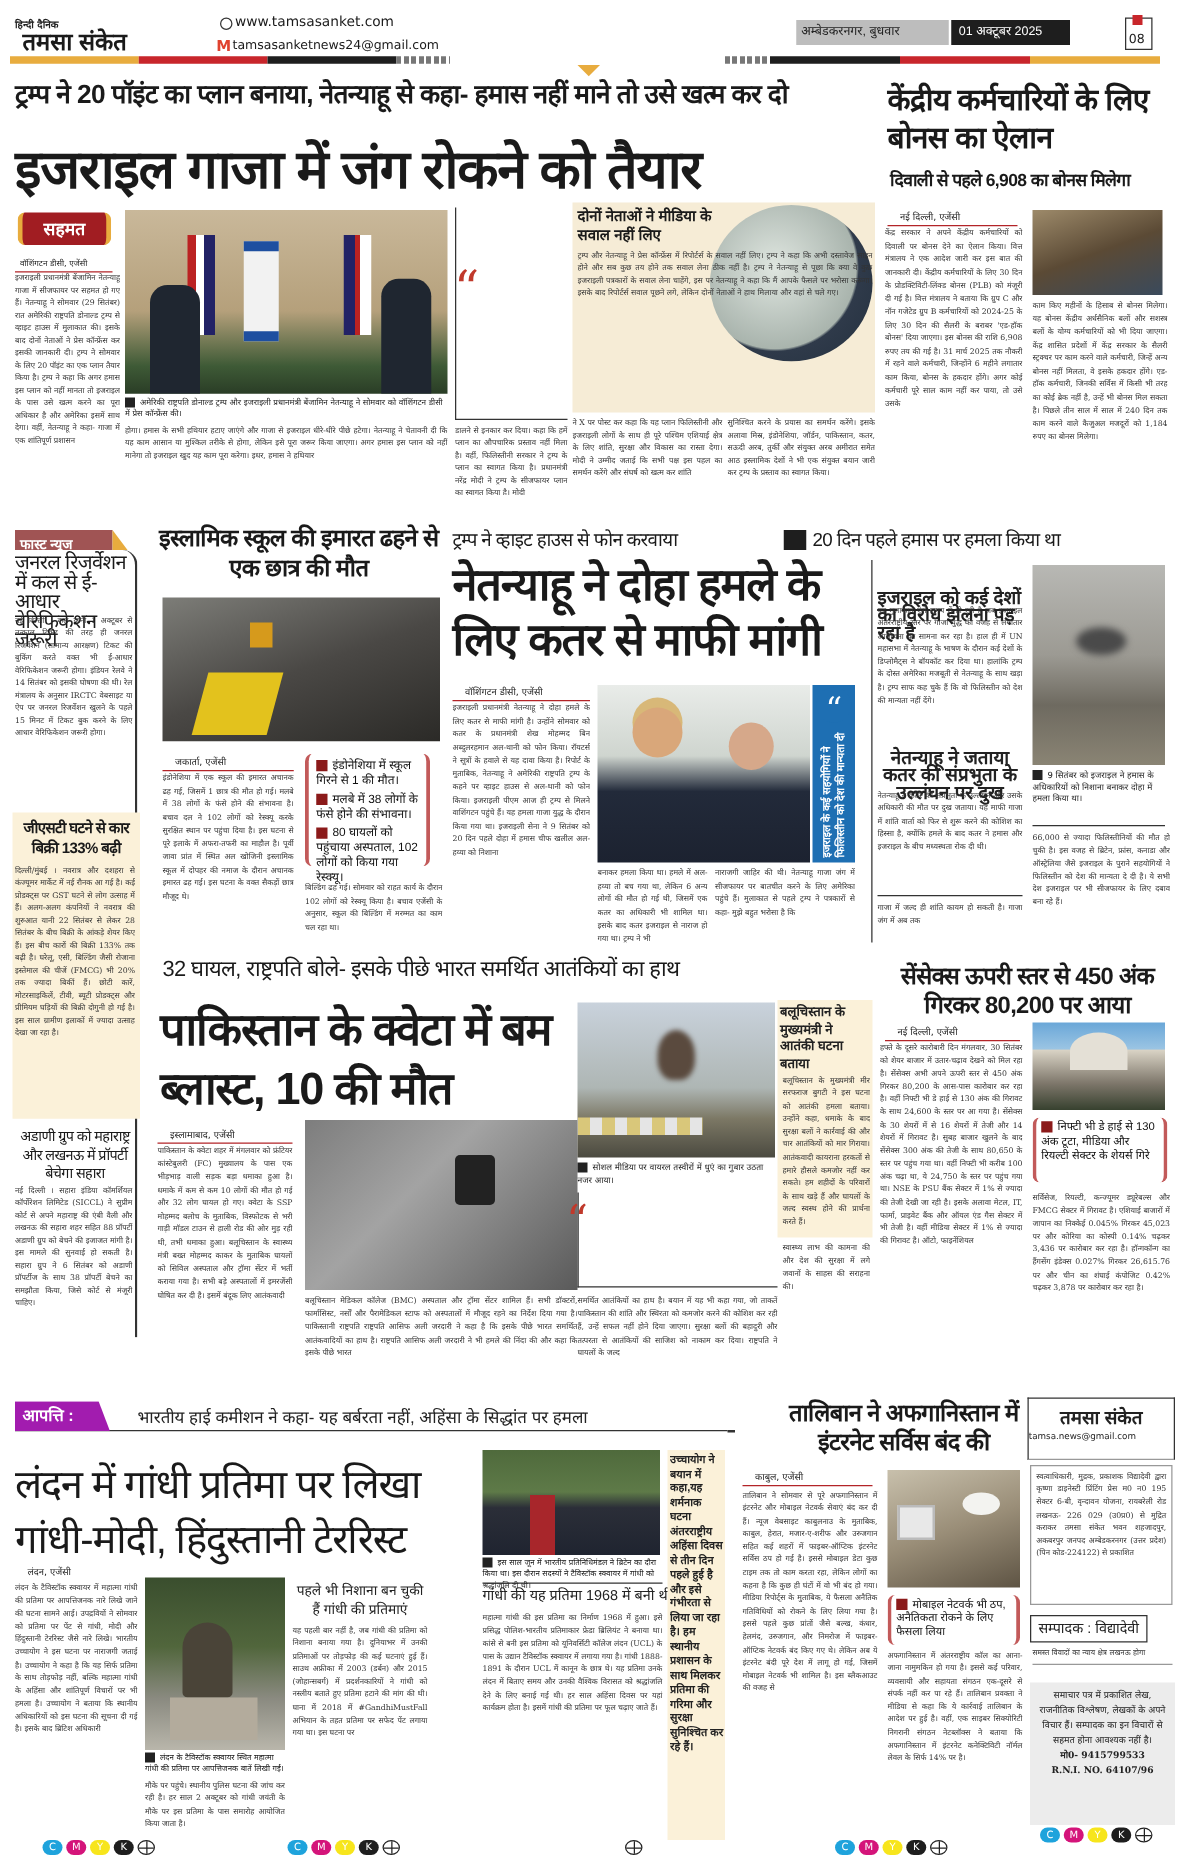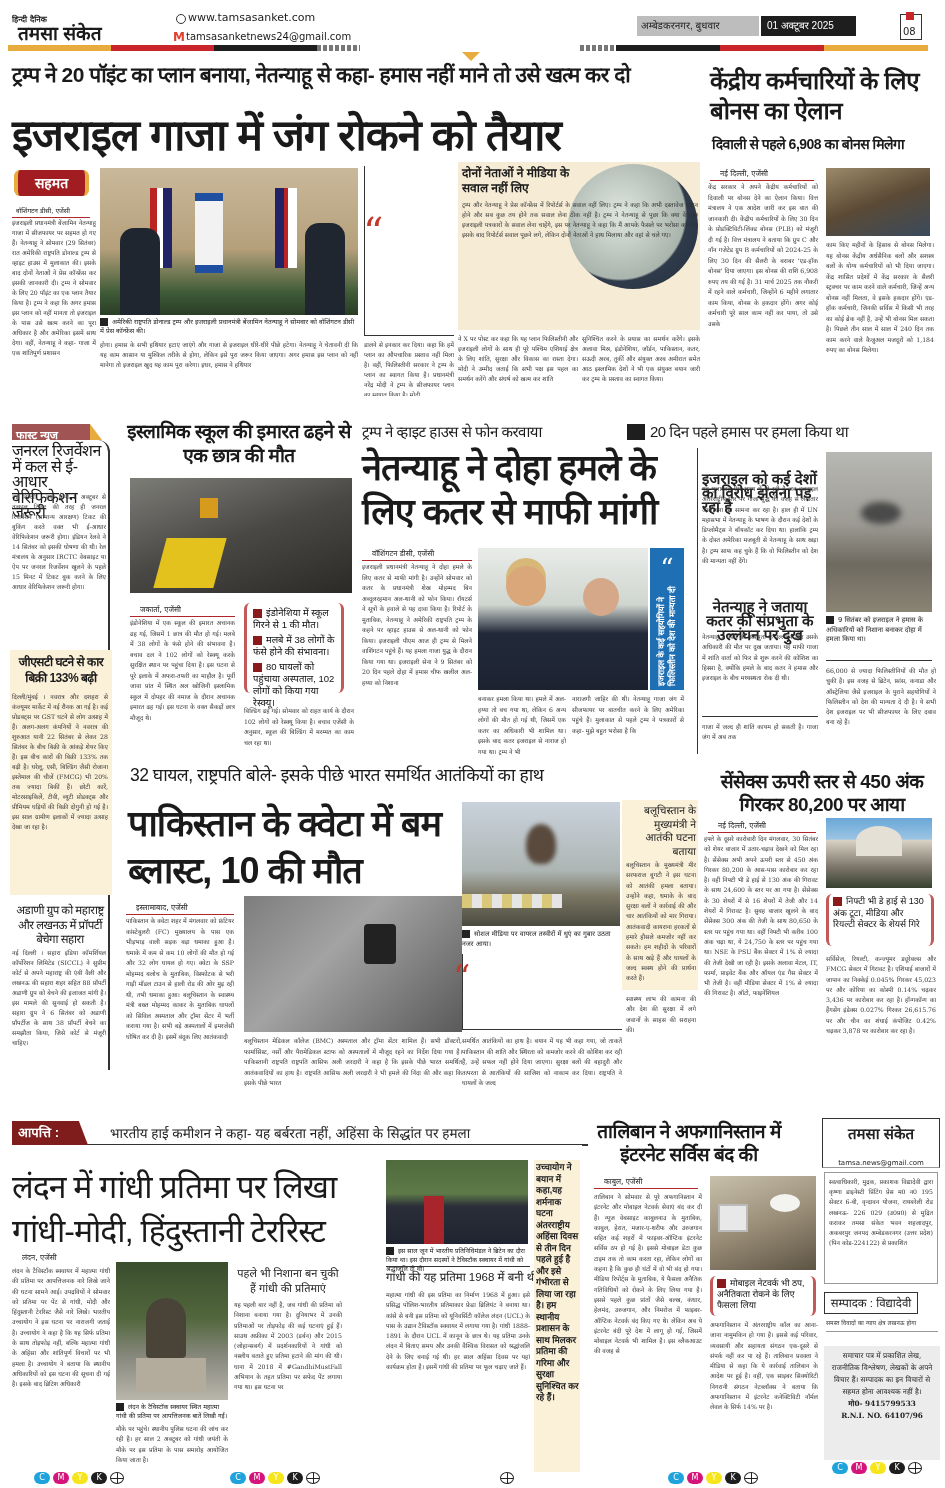--- a/index.html
+++ b/index.html
@@ -174,37 +174,37 @@
 </div>
 <div class="abs caption" style="left:462px;top:930px;width:158px;font-size:6.8px;line-height:9.5px">
   <span class="sq"></span><span>सोशल मीडिया पर वायरल तस्वीरों में धुएं का गुबार उठता नजर आया।</span>
 </div>
 <div class="abs" style="left:462px;top:954px;width:160px;height:76px;border-left:1.5px solid #333;border-bottom:1.5px solid #333">
   <div class="quote" style="position:absolute;left:-10px;top:6px;font-size:34px">“</div>
 </div>
 <div class="abs body-text" style="left:462px;top:1036px;width:160px;height:70px;overflow:hidden;font-size:6.2px;line-height:10.5px">समर्थित आतंकियों का हाथ है। बयान में यह भी कहा गया, जो ताकतें पाकिस्तान की शांति और स्थिरता को कमजोर करने की कोशिश कर रही हैं, उन्हें सफल नहीं होने दिया जाएगा। सुरक्षा बलों की बहादुरी और तत्परता से आतंकियों की साजिश को नाकाम कर दिया। राष्ट्रपति ने घायलों के जल्द</div>
 
 <div class="abs" style="left:622px;top:800px;width:76px;height:190px;background:#fbf1d9"></div>
-<div class="abs cond" style="left:624px;top:804px;width:72px;font-size:10.5px;line-height:13.5px;text-align:right;font-weight:normal">बलूचिस्तान के मुख्यमंत्री ने आतंकी घटना बताया</div>
+<div class="abs cond" style="left:624px;top:804px;width:72px;font-size:10.5px;line-height:13.5px;text-align:left;font-weight:bold">बलूचिस्तान के मुख्यमंत्री ने आतंकी घटना बताया</div>
 <div class="abs body-text" style="left:626px;top:860px;width:70px;height:128px;overflow:hidden;font-size:6.2px;line-height:10.3px">बलूचिस्तान के मुख्यमंत्री मीर सरफराज बुगटी ने इस घटना को आतंकी हमला बताया। उन्होंने कहा, धमाके के बाद सुरक्षा बलों ने कार्रवाई की और चार आतंकियों को मार गिराया। आतंकवादी कायराना हरकतों से हमारे हौसले कमजोर नहीं कर सकते। हम शहीदों के परिवारों के साथ खड़े हैं और घायलों के जल्द स्वस्थ होने की प्रार्थना करते हैं।</div>
 <div class="abs body-text" style="left:626px;top:994px;width:70px;height:110px;overflow:hidden;font-size:6.2px;line-height:10.3px">स्वास्थ्य लाभ की कामना की और देश की सुरक्षा में लगे जवानों के साहस की सराहना की।</div>
 
 <div class="abs hl" style="left:704px;top:770px;width:236px;font-size:19px;line-height:23px;text-align:center;font-weight:900">सेंसेक्स ऊपरी स्तर से 450 अंक गिरकर 80,200 पर आया</div>
 <div class="abs dateline" style="left:708px;top:820px;width:108px">नई दिल्ली, एजेंसी</div>
 <div class="abs body-text" style="left:704px;top:834px;width:114px;height:274px;overflow:hidden;font-size:6.2px;line-height:10.3px">हफ्ते के दूसरे कारोबारी दिन मंगलवार, 30 सितंबर को शेयर बाजार में उतार-चढ़ाव देखने को मिल रहा है। सेंसेक्स अभी अपने ऊपरी स्तर से 450 अंक गिरकर 80,200 के आस-पास कारोबार कर रहा है। वहीं निफ्टी भी डे हाई से 130 अंक की गिरावट के साथ 24,600 के स्तर पर आ गया है। सेंसेक्स के 30 शेयरों में से 16 शेयरों में तेजी और 14 शेयरों में गिरावट है। सुबह बाजार खुलने के बाद सेंसेक्स 300 अंक की तेजी के साथ 80,650 के स्तर पर पहुंच गया था। वहीं निफ्टी भी करीब 100 अंक चढ़ा था, ये 24,750 के स्तर पर पहुंच गया था। NSE के PSU बैंक सेक्टर में 1% से ज्यादा की तेजी देखी जा रही है। इसके अलावा मेटल, IT, फार्मा, प्राइवेट बैंक और ऑयल एंड गैस सेक्टर में भी तेजी है। वहीं मीडिया सेक्टर में 1% से ज्यादा की गिरावट है। ऑटो, फाइनेंशियल</div>
 <div class="abs photo" style="left:826px;top:818px;width:106px;height:70px;background:linear-gradient(180deg,#6aa7d8 0%,#9ac4e3 30%,#d8d2c4 32%,#7d766a 70%,#37412f 100%)">
   <div style="position:absolute;left:30px;top:8px;width:46px;height:30px;background:#e4e0d6;border-radius:50% 50% 0 0"></div>
 </div>
 <div class="abs bullet-box" style="left:826px;top:894px;width:108px;height:52px;padding:2px 4px">
   <p class="cond" style="font-size:9px;line-height:11.5px"><span class="redsq"></span><span>निफ्टी भी डे हाई से 130 अंक टूटा, मीडिया और रियल्टी सेक्टर के शेयर्स गिरे</span></p>
 </div>
 <div class="abs body-text" style="left:826px;top:954px;width:110px;height:154px;overflow:hidden;font-size:6.2px;line-height:10.3px">सर्विसेज, रियल्टी, कन्ज्यूमर ड्यूरेबल्स और FMCG सेक्टर में गिरावट है। एशियाई बाजारों में जापान का निक्केई 0.045% गिरकर 45,023 पर और कोरिया का कोस्पी 0.14% चढ़कर 3,436 पर कारोबार कर रहा है। हॉन्गकॉन्ग का हैंगसेंग इंडेक्स 0.027% गिरकर 26,615.76 पर और चीन का शंघाई कंपोजिट 0.42% चढ़कर 3,878 पर कारोबार कर रहा है।</div>
 
 <div class="abs" style="left:12px;top:1121px;width:570px;height:24px;border-bottom:1.5px solid #333"></div>
-<div class="abs" style="left:12px;top:1121px;width:76px;height:24px;background:#7f1d1d;clip-path:polygon(0 0,88% 0,100% 100%,0 100%)">
+<div class="abs" style="left:12px;top:1121px;width:76px;height:24px;background:#a21caf;clip-path:polygon(0 0,88% 0,100% 100%,0 100%)">
   <span class="cond" style="color:#fff;font-size:13px;font-weight:bold;line-height:24px;padding-left:6px">आपत्ति :</span>
 </div>
 <div class="abs cond" style="left:110px;top:1124px;width:470px;font-size:13.5px;white-space:nowrap">भारतीय हाई कमीशन ने कहा- यह बर्बरता नहीं, अहिंसा के सिद्धांत पर हमला</div>
 <div class="abs hl" style="left:12px;top:1165px;width:380px;font-size:32px;line-height:44px;font-weight:normal;letter-spacing:-1px">लंदन में गांधी प्रतिमा पर लिखा गांधी-मोदी, हिंदुस्तानी टेररिस्ट</div>
 <div class="abs dateline" style="left:12px;top:1252px;width:100px;border-bottom:none">लंदन, एजेंसी</div>
 <div class="abs body-text" style="left:12px;top:1266px;width:98px;height:206px;overflow:hidden;font-size:6.2px;line-height:10.3px">लंदन के टैविस्टॉक स्क्वायर में महात्मा गांधी की प्रतिमा पर आपत्तिजनक नारे लिखे जाने की घटना सामने आई। उपद्रवियों ने सोमवार को प्रतिमा पर पेंट से गांधी, मोदी और हिंदुस्तानी टेररिस्ट जैसे नारे लिखे। भारतीय उच्चायोग ने इस घटना पर नाराजगी जताई है। उच्चायोग ने कहा है कि यह सिर्फ प्रतिमा के साथ तोड़फोड़ नहीं, बल्कि महात्मा गांधी के अहिंसा और शांतिपूर्ण विचारों पर भी हमला है। उच्चायोग ने बताया कि स्थानीय अधिकारियों को इस घटना की सूचना दी गई है। इसके बाद ब्रिटिश अधिकारी</div>
 <div class="abs photo" style="left:116px;top:1262px;width:112px;height:138px;background:linear-gradient(180deg,#3a4e2e 0%,#51663c 40%,#8a8a80 70%,#b9b6ab 100%)">
   <div style="position:absolute;left:30px;top:36px;width:40px;height:60px;background:#4a4438;border-radius:20px 20px 4px 4px"></div>
   <div style="position:absolute;left:20px;top:96px;width:70px;height:34px;background:#b3ab9c"></div>
 </div>
@@ -223,35 +223,35 @@
   <span class="sq"></span><span>इस साल जून में भारतीय प्रतिनिधिमंडल ने ब्रिटेन का दौरा किया था। इस दौरान सदस्यों ने टैविस्टॉक स्क्वायर में गांधी को श्रद्धांजलि दी थी।</span>
 </div>
 <div class="abs hr" style="left:386px;top:1266px;width:144px;height:1px"></div>
 <div class="abs cond" style="left:386px;top:1270px;width:148px;font-size:11.5px;line-height:15px;white-space:nowrap">गांधी की यह प्रतिमा 1968 में बनी थी</div>
 <div class="abs body-text" style="left:386px;top:1290px;width:144px;height:182px;overflow:hidden;font-size:6.2px;line-height:10.3px">महात्मा गांधी की इस प्रतिमा का निर्माण 1968 में हुआ। इसे प्रसिद्ध पोलिश-भारतीय प्रतिमाकार फ्रेडा ब्रिलियंट ने बनाया था। कांसे से बनी इस प्रतिमा को यूनिवर्सिटी कॉलेज लंदन (UCL) के पास के उद्यान टैविस्टॉक स्क्वायर में लगाया गया है। गांधी 1888-1891 के दौरान UCL में कानून के छात्र थे। यह प्रतिमा उनके लंदन में बिताए समय और उनकी वैश्विक विरासत को श्रद्धांजलि देने के लिए बनाई गई थी। हर साल अहिंसा दिवस पर यहां कार्यक्रम होता है। इसमें गांधी की प्रतिमा पर फूल चढ़ाए जाते हैं।</div>
 
 <div class="abs" style="left:534px;top:1160px;width:46px;height:312px;background:#fbf1d9"></div>
 <div class="abs cond" style="left:536px;top:1162px;width:44px;font-size:8.8px;line-height:11.5px;font-weight:bold;color:#222;height:308px;overflow:hidden">उच्चायोग ने बयान में कहा,यह शर्मनाक घटना अंतरराष्ट्रीय अहिंसा दिवस से तीन दिन पहले हुई है और इसे गंभीरता से लिया जा रहा है। हम स्थानीय प्रशासन के साथ मिलकर प्रतिमा की गरिमा और सुरक्षा सुनिश्चित कर रहे हैं।</div>
 
 <div class="abs" style="left:582px;top:1144px;width:6px;height:2px;background:#333"></div>
-<div class="abs hl" style="left:576px;top:1120px;width:226px;font-size:19px;line-height:23px;text-align:center;font-weight:900">तालिबान ने अफगानिस्तान में इंटरनेट सर्विस बंद की</div>
+<div class="abs hl" style="left:610px;top:1120px;width:226px;font-size:19px;line-height:23px;text-align:center;font-weight:900">तालिबान ने अफगानिस्तान में इंटरनेट सर्विस बंद की</div>
 <div class="abs dateline" style="left:594px;top:1176px;width:104px">काबुल, एजेंसी</div>
 <div class="abs body-text" style="left:594px;top:1192px;width:108px;height:280px;overflow:hidden;font-size:6.2px;line-height:10.3px">तालिबान ने सोमवार से पूरे अफगानिस्तान में इंटरनेट और मोबाइल नेटवर्क सेवाएं बंद कर दी हैं। न्यूज वेबसाइट काबुलनाउ के मुताबिक, काबुल, हेरात, मजार-ए-शरीफ और उरुजगान सहित कई शहरों में फाइबर-ऑप्टिक इंटरनेट सर्विस ठप हो गई है। इससे मोबाइल डेटा कुछ टाइम तक तो काम करता रहा, लेकिन लोगों का कहना है कि कुछ ही घंटों में वो भी बंद हो गया। मीडिया रिपोर्ट्स के मुताबिक, ये फैसला अनैतिक गतिविधियों को रोकने के लिए लिया गया है। इससे पहले कुछ प्रांतों जैसे बल्ख, कंधार, हेलमंद, उरुजगान, और निमरोज में फाइबर-ऑप्टिक नेटवर्क बंद किए गए थे। लेकिन अब ये इंटरनेट बंदी पूरे देश में लागू हो गई, जिसमें मोबाइल नेटवर्क भी शामिल है। इस ब्लैकआउट की वजह से</div>
 <div class="abs photo" style="left:710px;top:1176px;width:106px;height:94px;background:linear-gradient(160deg,#c8c0ac,#9a8e78 50%,#5e5444)">
   <div style="position:absolute;left:8px;top:28px;width:30px;height:28px;background:#e8e8e8;border:2px solid #bbb"></div>
   <div style="position:absolute;left:60px;top:18px;width:30px;height:18px;background:#f3f3f0;border-radius:50%"></div>
 </div>
 <div class="abs bullet-box" style="left:710px;top:1276px;width:106px;height:40px;padding:2px 4px">
   <p class="cond" style="font-size:8.8px;line-height:11px"><span class="redsq"></span><span>मोबाइल नेटवर्क भी ठप, अनैतिकता रोकने के लिए फैसला लिया</span></p>
 </div>
 <div class="abs body-text" style="left:710px;top:1320px;width:108px;height:152px;overflow:hidden;font-size:6.2px;line-height:10.3px">अफगानिस्तान में अंतरराष्ट्रीय कॉल का आना-जाना नामुमकिन हो गया है। इससे कई परिवार, व्यवसायी और सहायता संगठन एक-दूसरे से संपर्क नहीं कर पा रहे हैं। तालिबान प्रवक्ता ने मीडिया से कहा कि ये कार्रवाई तालिबान के आदेश पर हुई है। वहीं, एक साइबर सिक्योरिटी निगरानी संगठन नेटब्लॉक्स ने बताया कि अफगानिस्तान में इंटरनेट कनेक्टिविटी नॉर्मल लेवल के सिर्फ 14% पर है।</div>
 
 <div class="abs" style="left:822px;top:1118px;width:118px;height:50px;border-top:1.5px solid #333;border-left:1.5px solid #333;border-right:1.5px solid #333;border-bottom:1px solid #999">
   <div class="cond" style="font-size:15px;font-weight:900;text-align:center;margin-top:4px">तमसा संकेत</div>
-  <div class="sans" style="font-size:7px;text-align:center;margin-top:16px">tamsa.news@gmail.com</div>
+  <div class="sans" style="font-size:7px;margin-top:2px">tamsa.news@gmail.com</div>
 </div>
 <div class="abs body-text" style="left:824px;top:1172px;width:114px;height:112px;border:1px solid #999;padding:4px;font-size:6.2px;line-height:10.2px;overflow:hidden">स्वत्वाधिकारी, मुद्रक, प्रकाशक विद्यादेवी द्वारा कृष्णा डाइनेस्टी प्रिंटिंग प्रेस म0 न0 195 सेक्टर 6-बी, वृन्दावन योजना, रायबरेली रोड लखनऊ- 226 029 (उ0प्र0) से मुद्रित कराकर तमसा संकेत भवन शहजादपुर, अकबरपुर जनपद अम्बेडकरनगर (उत्तर प्रदेश) (पिन कोड-224122) से प्रकाशित</div>
 <div class="abs cond" style="left:824px;top:1292px;width:94px;height:22px;border:1.5px solid #333;font-size:11.5px;line-height:20px;text-align:center">सम्पादक : विद्यादेवी</div>
 <div class="abs body-text" style="left:826px;top:1318px;width:112px;font-size:6px;line-height:9px;border-bottom:1.5px solid #999;padding-bottom:4px">समस्त विवादों का न्याय क्षेत्र लखनऊ होगा</div>
 <div class="abs" style="left:824px;top:1346px;width:116px;height:114px;background:#ececec;padding:4px;text-align:center">
   <div style="font-size:7.3px;line-height:12px;font-family:'DejaVu Serif',serif;color:#222">समाचार पत्र में प्रकाशित लेख, राजनीतिक विश्लेषण, लेखकों के अपने विचार हैं। सम्पादक का इन विचारों से सहमत होना आवश्यक नहीं है।</div>
   <div style="font-size:7.3px;line-height:12px;font-family:'DejaVu Serif',serif;font-weight:bold">मो0- 9415799533</div>
   <div style="font-size:7.3px;line-height:12px;font-family:'DejaVu Serif',serif;font-weight:bold">R.N.I. NO. 64107/96</div>
 </div>
 

